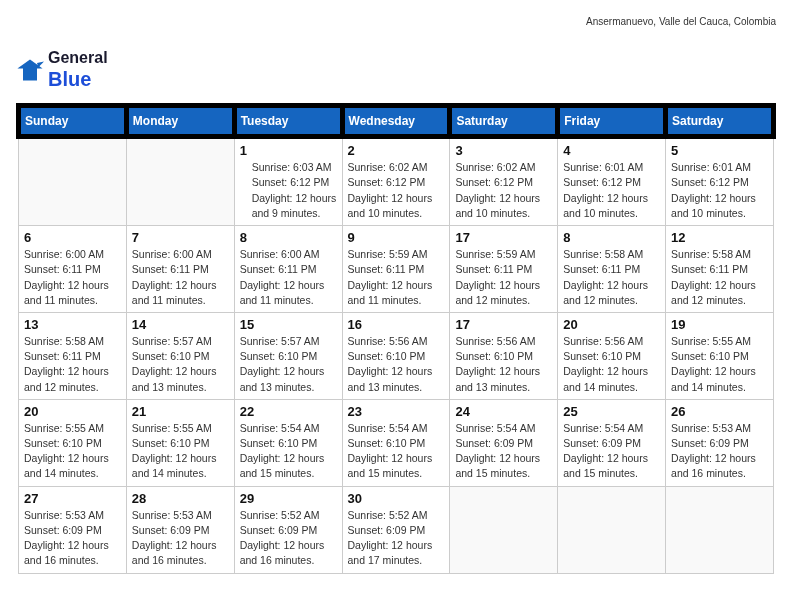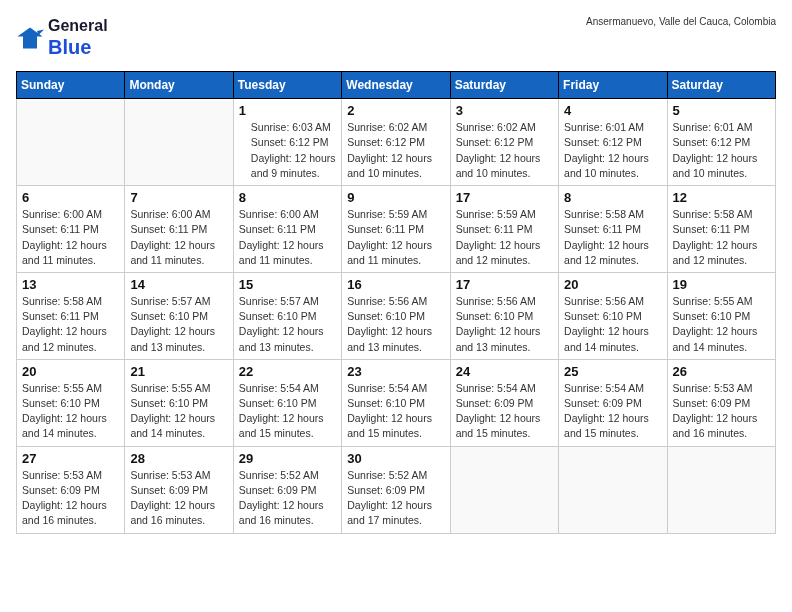--- a/index.html
+++ b/index.html
@@ -13,20 +13,21 @@
     .header {
       display: flex;
       justify-content: space-between;
       align-items: flex-start;
       margin-bottom: 12px;
     }
     .logo {
       display: flex;
       align-items: center;
       gap: 4px;
+      margin-top: 32px;
     }
     .logo-bird {
       width: 28px;
       height: 28px;
     }
     .title-block {
       text-align: right;
     }
     .month-title {
       font-size: 36px;
@@ -42,21 +43,21 @@
       border-collapse: collapse;
       font-size: 11px;
     }
     .calendar th {
       background: #1565c0;
       color: #fff;
       padding: 6px 4px;
       text-align: left;
       font-size: 12px;
       font-weight: bold;
-      border: 1px solid #000000;
+      border: 5px solid #000000;
     }
     .calendar td {
       border: 1px solid #ccc;
       vertical-align: top;
       padding: 4px 5px;
       width: 108px;
       min-height: 80px;
       background: #fff;
     }
     .calendar td.empty {

